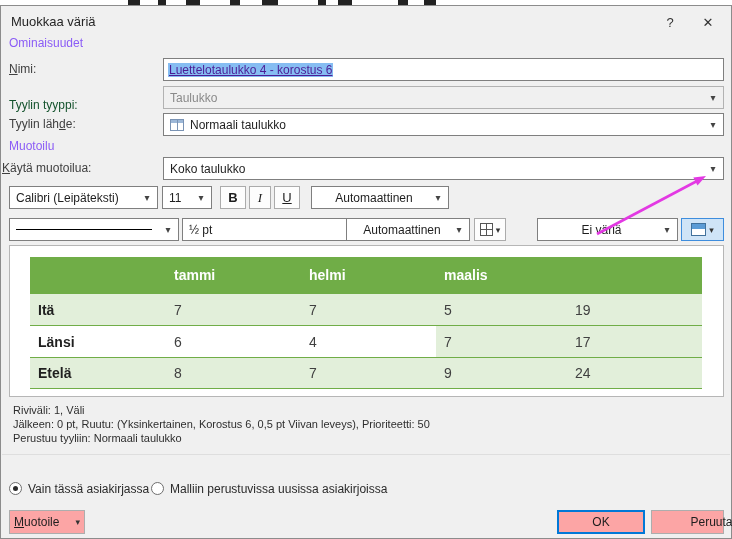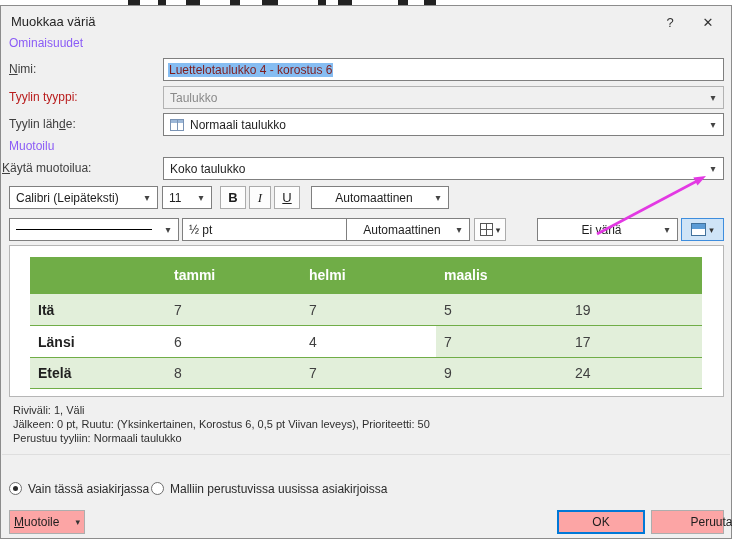--- a/index.html
+++ b/index.html
@@ -9,26 +9,26 @@
     font-family:"Liberation Sans", sans-serif; font-size:12px; color:#404040;
   }
   .mark { position:absolute; top:0; height:5px; background:#222; }
   .dialog {
     position:absolute; left:0; top:5px; width:732px; height:534px;
     background:#f0f0f0; border:1px solid #8c8c8c;
   }
   .label { position:absolute; height:23px; line-height:23px; white-space:nowrap; }
   .section { position:absolute; height:16px; line-height:16px; color:#8b5cf6; }
   .u { text-decoration:underline; }
-  .disabled-text { color:#b91c1c; }
+  .disabled-text { color:#14532d;margin-top:8px; }
   .field {
     position:absolute; height:23px; background:#fff; border:1px solid #7f7f7f;
     display:flex; align-items:center; padding:0 4px; color:#1e1e1e;
   }
-  .sel { background:#86bdf2; color:#7f1d1d; padding:0 1px; white-space:nowrap; }
+  .sel { background:#86bdf2; color:#4c1d95; padding:0 1px; white-space:nowrap;text-decoration:underline; }
   .combo {
     position:absolute; height:23px; background:#fff; border:1px solid #7f7f7f;
     display:flex; align-items:center; padding:0 2px 0 6px; color:#1e1e1e; white-space:nowrap;
   }
   .combo .cval { flex:1; overflow:hidden; }
   .carrow { width:16px; text-align:center; color:#444; font-size:10px; flex:none; }
   .combo.disabled { background:#f0f0f0; border-color:#b2b2b2; color:#8a8a8a; }
   .fmtbtn {
     position:absolute; height:23px; border:1px solid #ababab; background:#fdfdfd;
     text-align:center; line-height:21px; font-size:13px; color:#1e1e1e;

